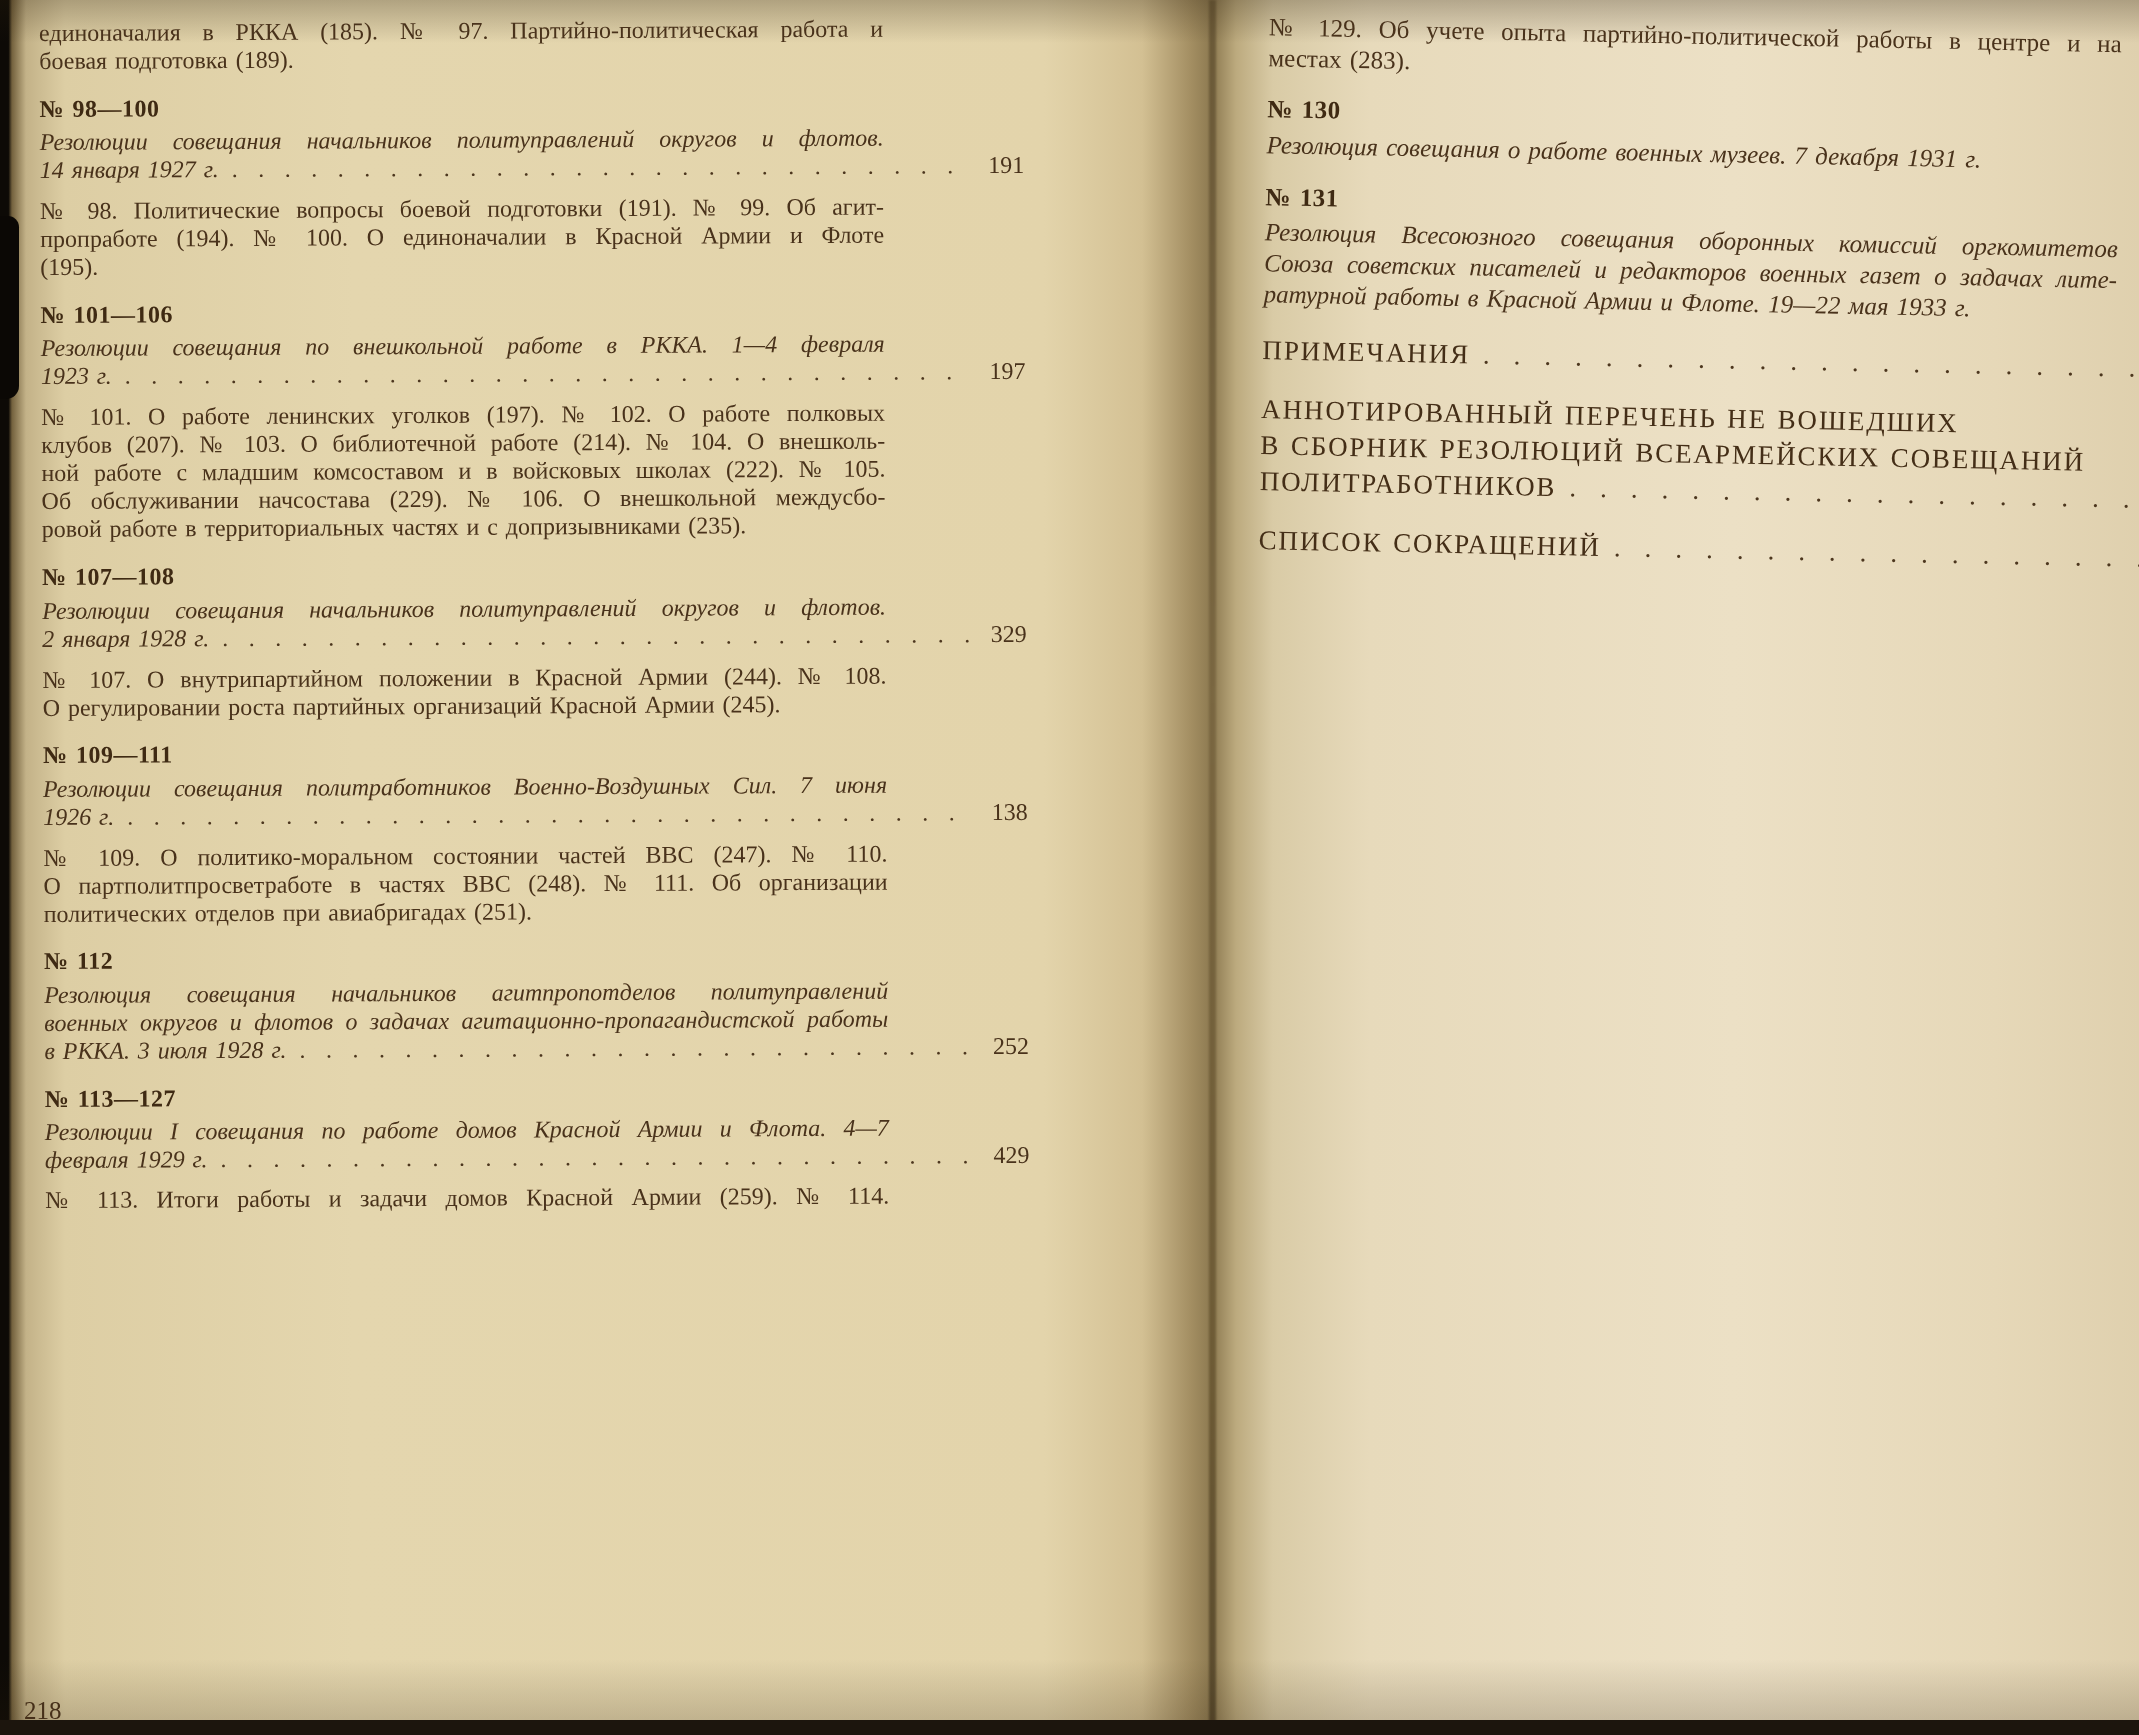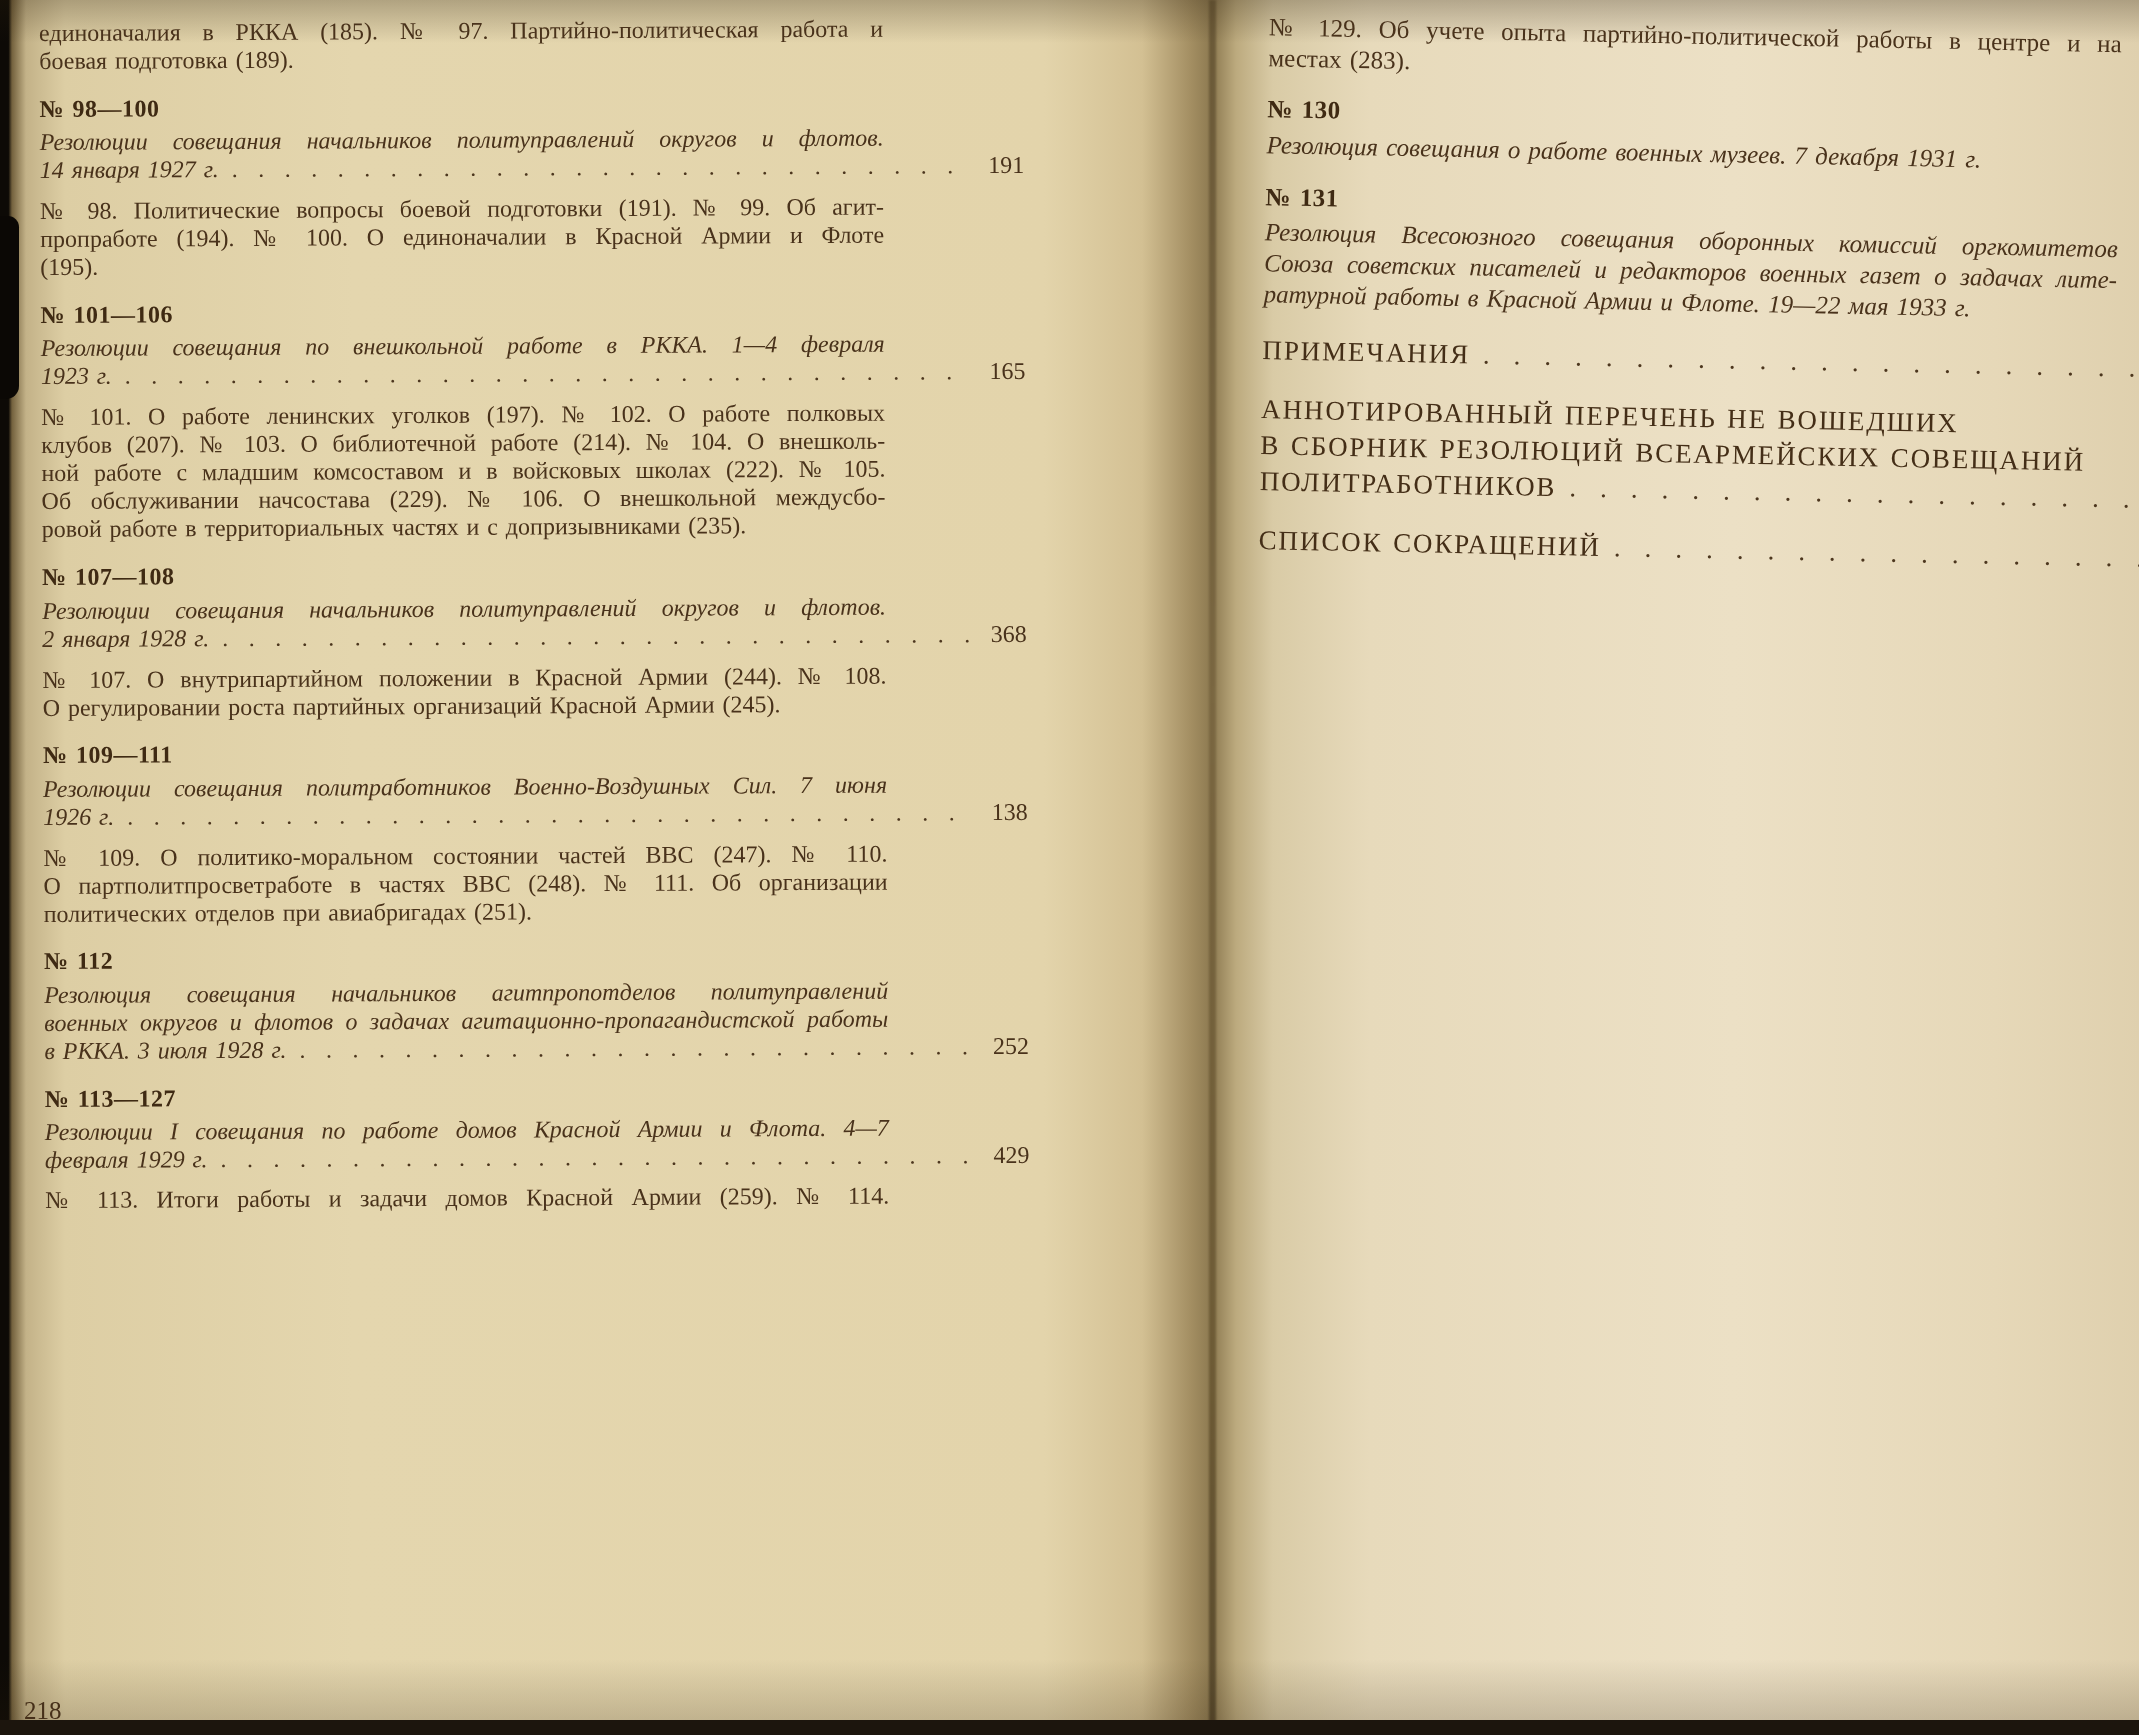--- a/index.html
+++ b/index.html
@@ -101,39 +101,39 @@
         <div class="line no-fill">(195).</div>
       </div>
       <div class="block heading">
         <div class="line heading-line">№ 101—106</div>
       </div>
       <div class="block entry">
         <div class="line">Резолюции совещания по внешкольной работе в РККА. 1—4 февраля</div>
         <div class="line leader">
           <span class="ltext">1923 г.</span>
           <span class="dots">..........................................................................................</span>
-          <span class="pnum">165</span>
+          <span class="pnum">197</span>
         </div>
       </div>
       <div class="block body">
         <div class="line">№ 101. О работе ленинских уголков (197). № 102. О работе полковых</div>
         <div class="line">клубов (207). № 103. О библиотечной работе (214). № 104. О внешколь-</div>
         <div class="line">ной работе с младшим комсоставом и в войсковых школах (222). № 105.</div>
         <div class="line">Об обслуживании начсостава (229). № 106. О внешкольной междусбо-</div>
         <div class="line no-fill">ровой работе в территориальных частях и с допризывниками (235).</div>
       </div>
       <div class="block heading">
         <div class="line heading-line">№ 107—108</div>
       </div>
       <div class="block entry">
         <div class="line">Резолюции совещания начальников политуправлений округов и флотов.</div>
         <div class="line leader">
           <span class="ltext">2 января 1928 г.</span>
           <span class="dots">..........................................................................................</span>
-          <span class="pnum">368</span>
+          <span class="pnum">329</span>
         </div>
       </div>
       <div class="block body">
         <div class="line">№ 107. О внутрипартийном положении в Красной Армии (244). № 108.</div>
         <div class="line no-fill">О регулировании роста партийных организаций Красной Армии (245).</div>
       </div>
       <div class="block heading">
         <div class="line heading-line">№ 109—111</div>
       </div>
       <div class="block entry">

